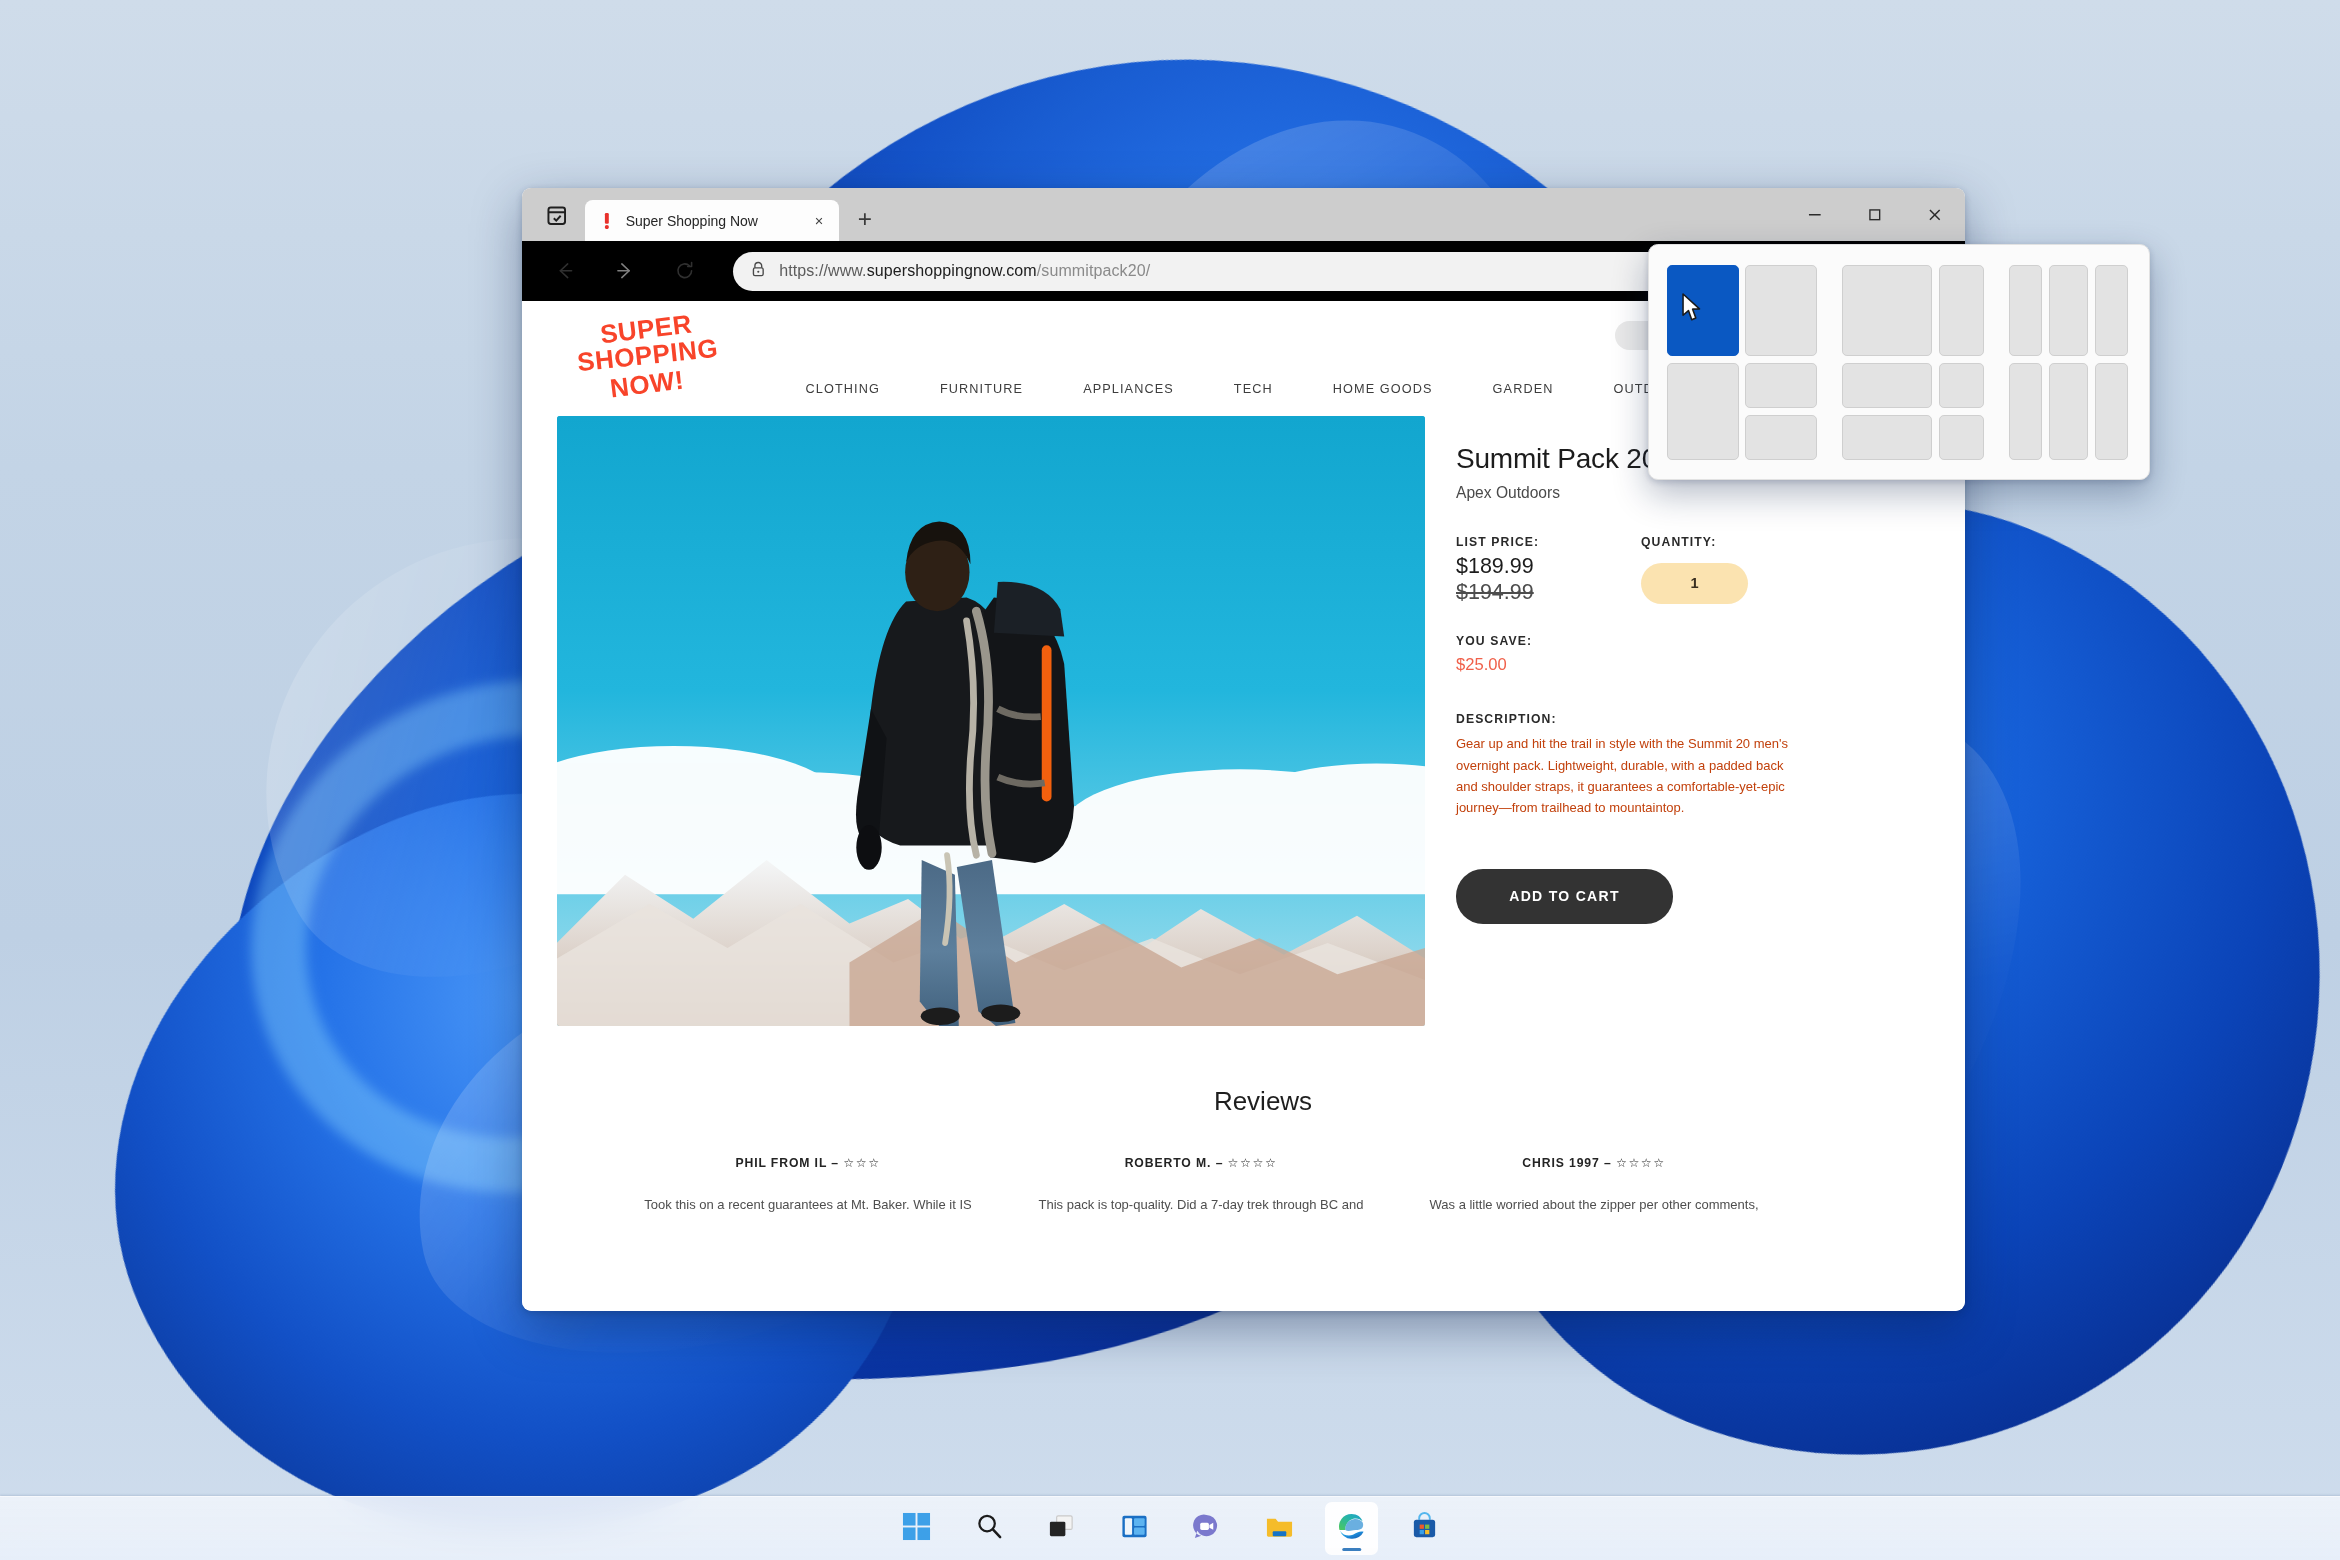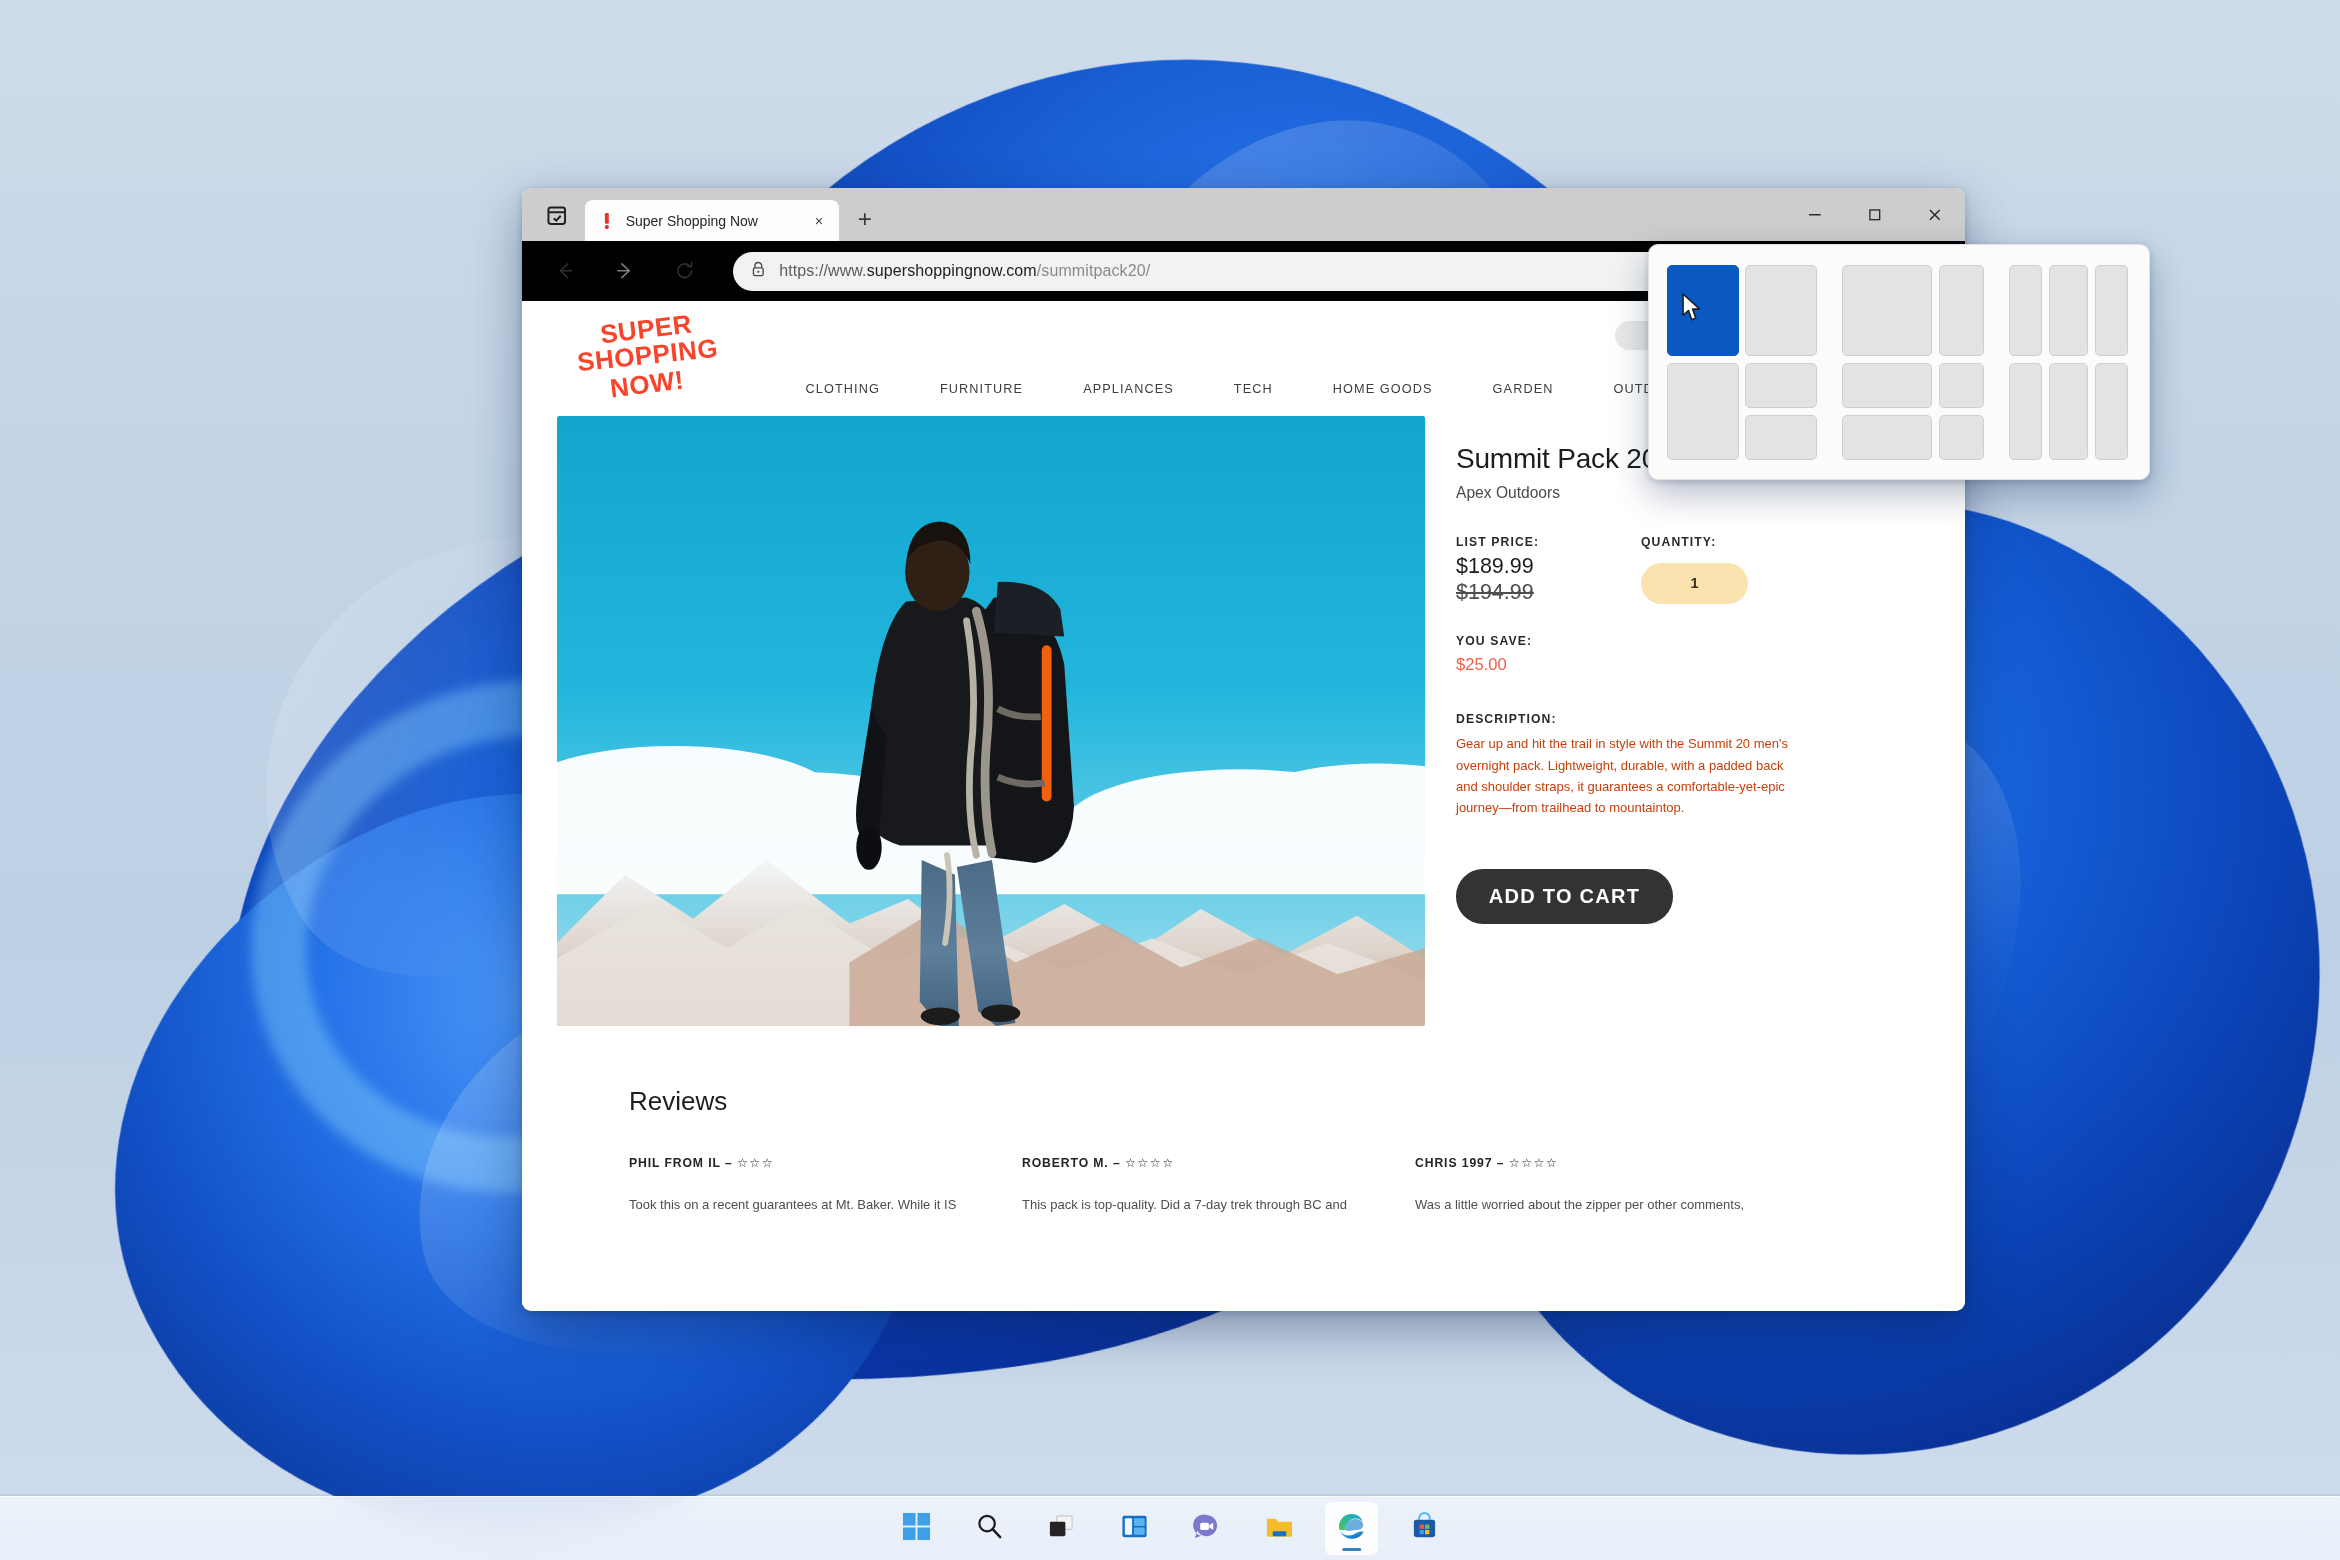--- a/index.html
+++ b/index.html
@@ -197,25 +197,25 @@
     background: #fbe3b0; display: flex; align-items: center; justify-content: center;
     font-size: 14.6px; font-weight: 700; color: #3a3020;
   }
   .save-block { margin-top: 29px; }
   .save-amt { font-size: 16.6px; color: #f0604a; margin-top: 6.8px; }
   .desc-block { margin-top: 37px; max-width: 336px; }
   .desc-text { font-size: 13px; line-height: 1.62; color: #c2410c; margin-top: 7.8px; }
   .cart-btn {
     margin-top: 51px; width: 217px; height: 55px; border-radius: 27px;
     background: #333333; color: #ffffff; border: none;
-    font-size: 20px; font-weight: 700; letter-spacing: 1.3px;
+    font-size: 14px; font-weight: 700; letter-spacing: 1.3px;
     display: flex; align-items: center; justify-content: center;
   }
 
-  .reviews { padding: 60px 68px 0 107px; }
+  .reviews { padding: 60px 68px 0 107px; text-align: center; }
   .reviews h2 { font-size: 26px; font-weight: 400; color: #1e1e1e; }
   .review-grid { display: flex; gap: 0; margin-top: 39px; }
   .review { width: 393px; padding-right: 35px; }
   .rv-head { font-size: 12.2px; font-weight: 700; letter-spacing: 0.9px; color: #242424; }
   .rv-stars { letter-spacing: 1.5px; font-weight: 400; }
   .rv-body { font-size: 13px; line-height: 1.6; color: #4e4e4e; margin-top: 25px; }
 
   
   #snap-flyout {
     position: absolute; left: 1648px; top: 244px; width: 502px; height: 236px;

